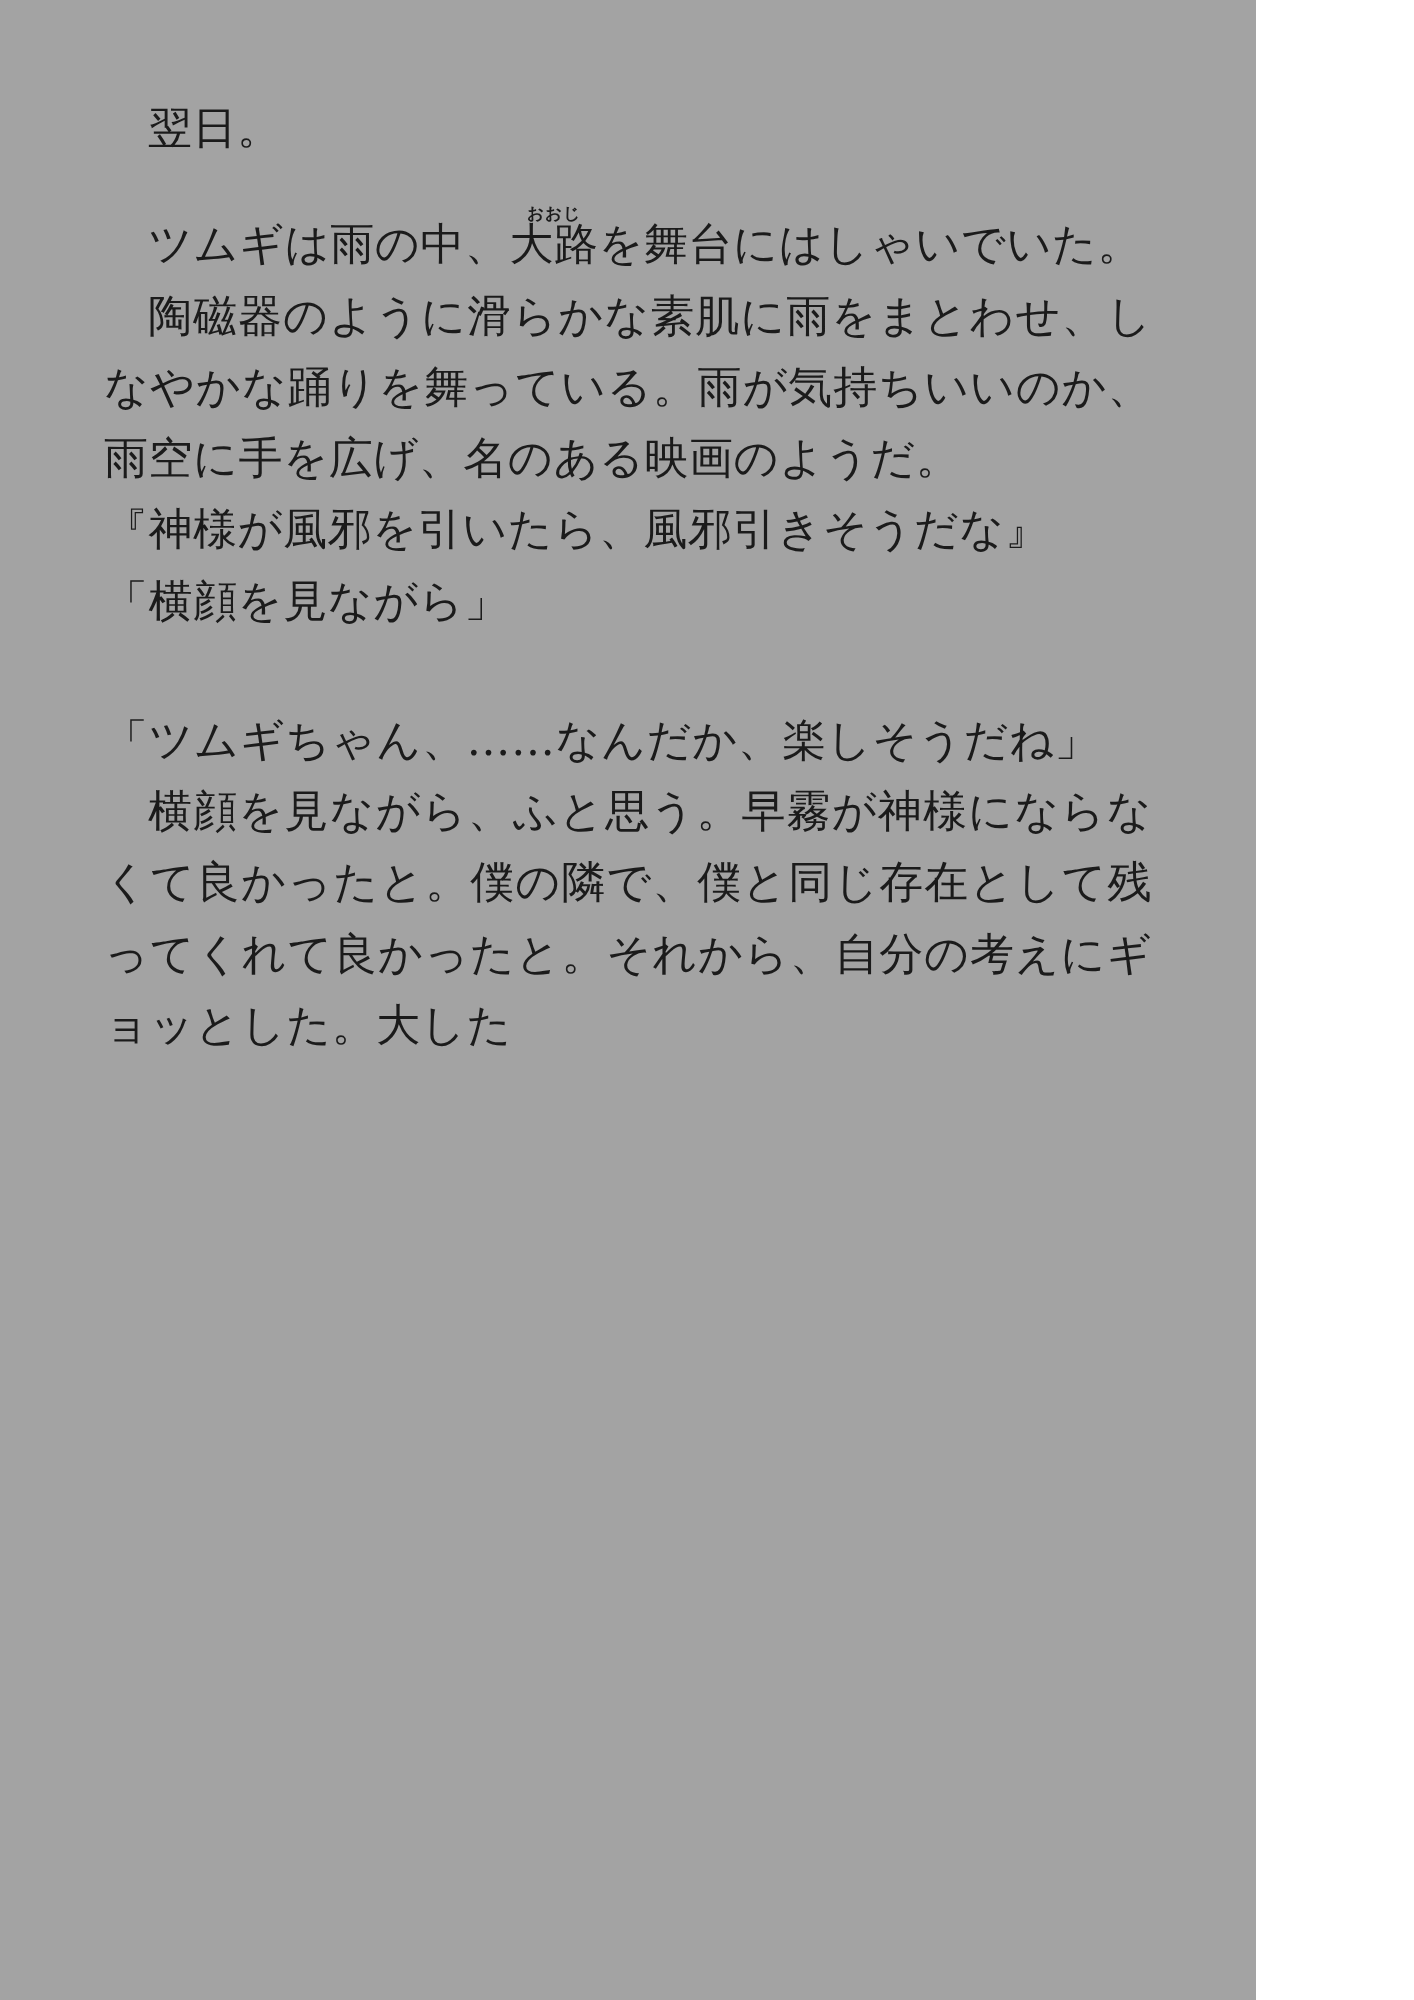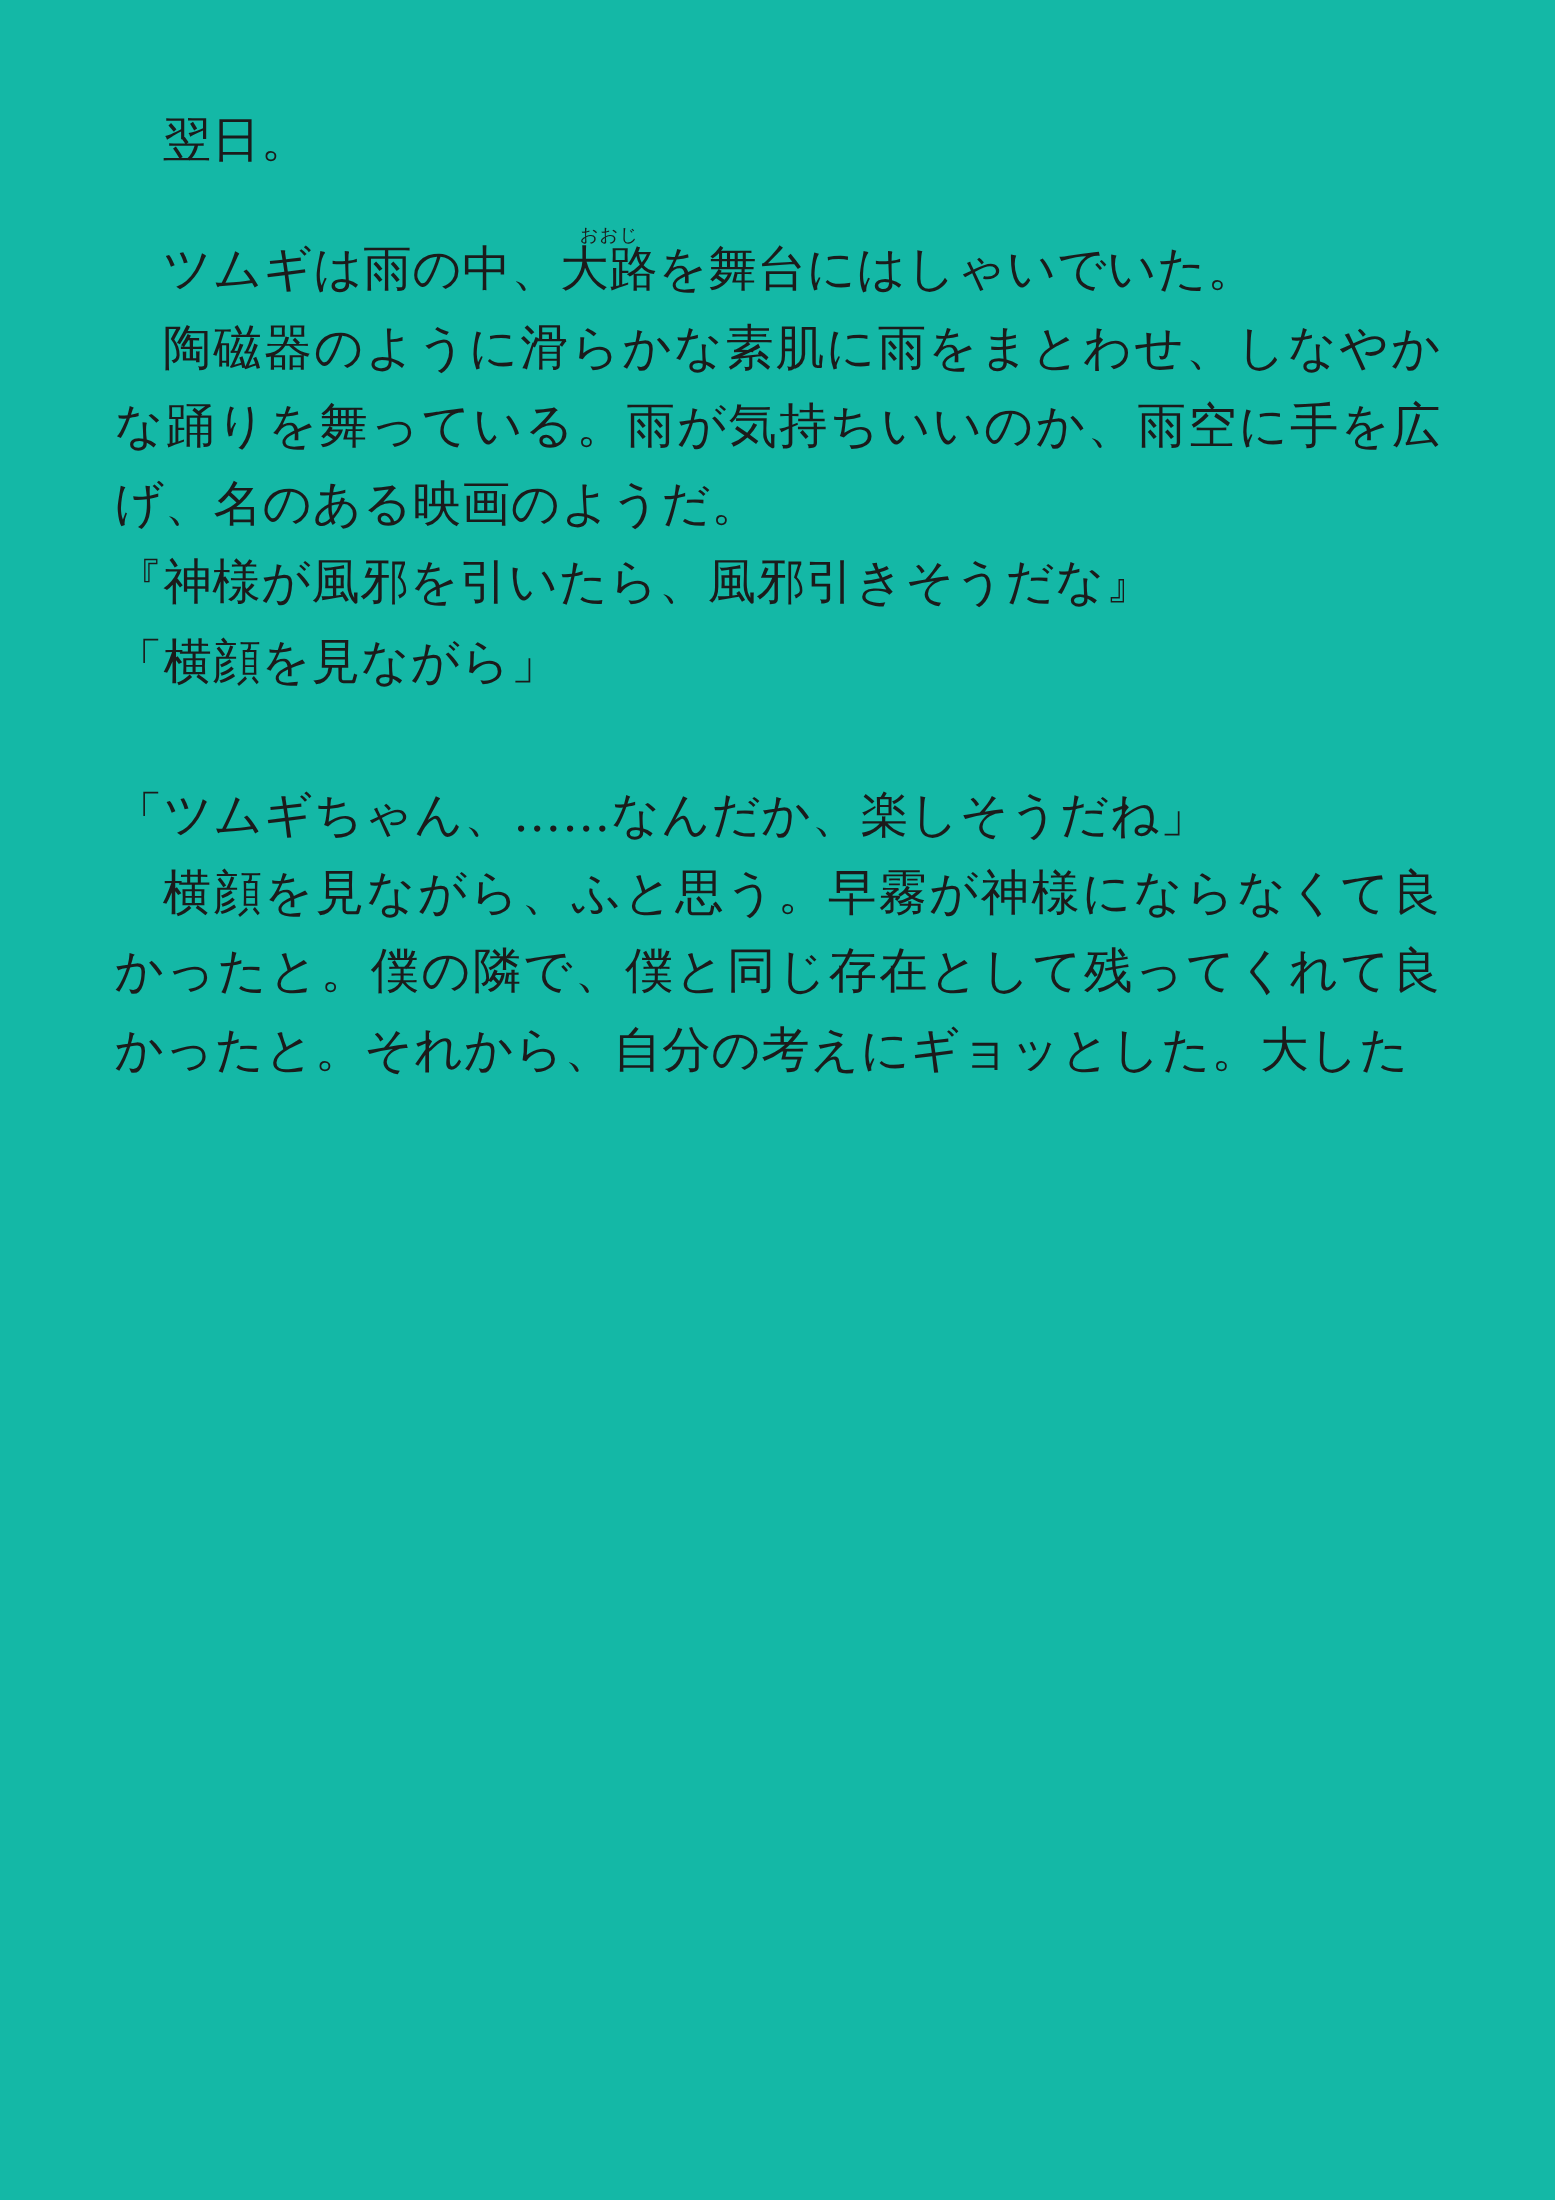--- a/index.html
+++ b/index.html
@@ -9,25 +9,25 @@
   }
   body {
     width: 1414px;
     height: 2000px;
     font-family: "DejaVu Serif", "Liberation Serif", serif;
     color: #1a1a1a;
     overflow: hidden;
   }
   #page {
     position: relative;
-    width: 1414px;
+    width: 1256px;
     height: 2000px;
     box-sizing: border-box;
     padding: 92px 104px 0 104px;
-    background: #14b8a6;
+    background: #a3a3a3;
   }
   .body-text {
     font-size: 44px;
     line-height: 1.62;
     letter-spacing: 0.012em;
     color: #1b1b1b;
     font-weight: 400;
   }
   p {
     margin: 0 0 0 0;
@@ -43,21 +43,21 @@
   .blank-line {
     height: 68px;
   }
   ruby {
     ruby-align: center;
   }
   rt {
     font-size: 0.38em;
     line-height: 1;
     letter-spacing: 0.05em;
-    font-weight: 400;
+    font-weight: 700;
     transform: translateY(2px);
     margin-top: 40px;
   }
 </style>
 </head>
 <body>
 
 <div id="page">
   <div class="body-text">
 

